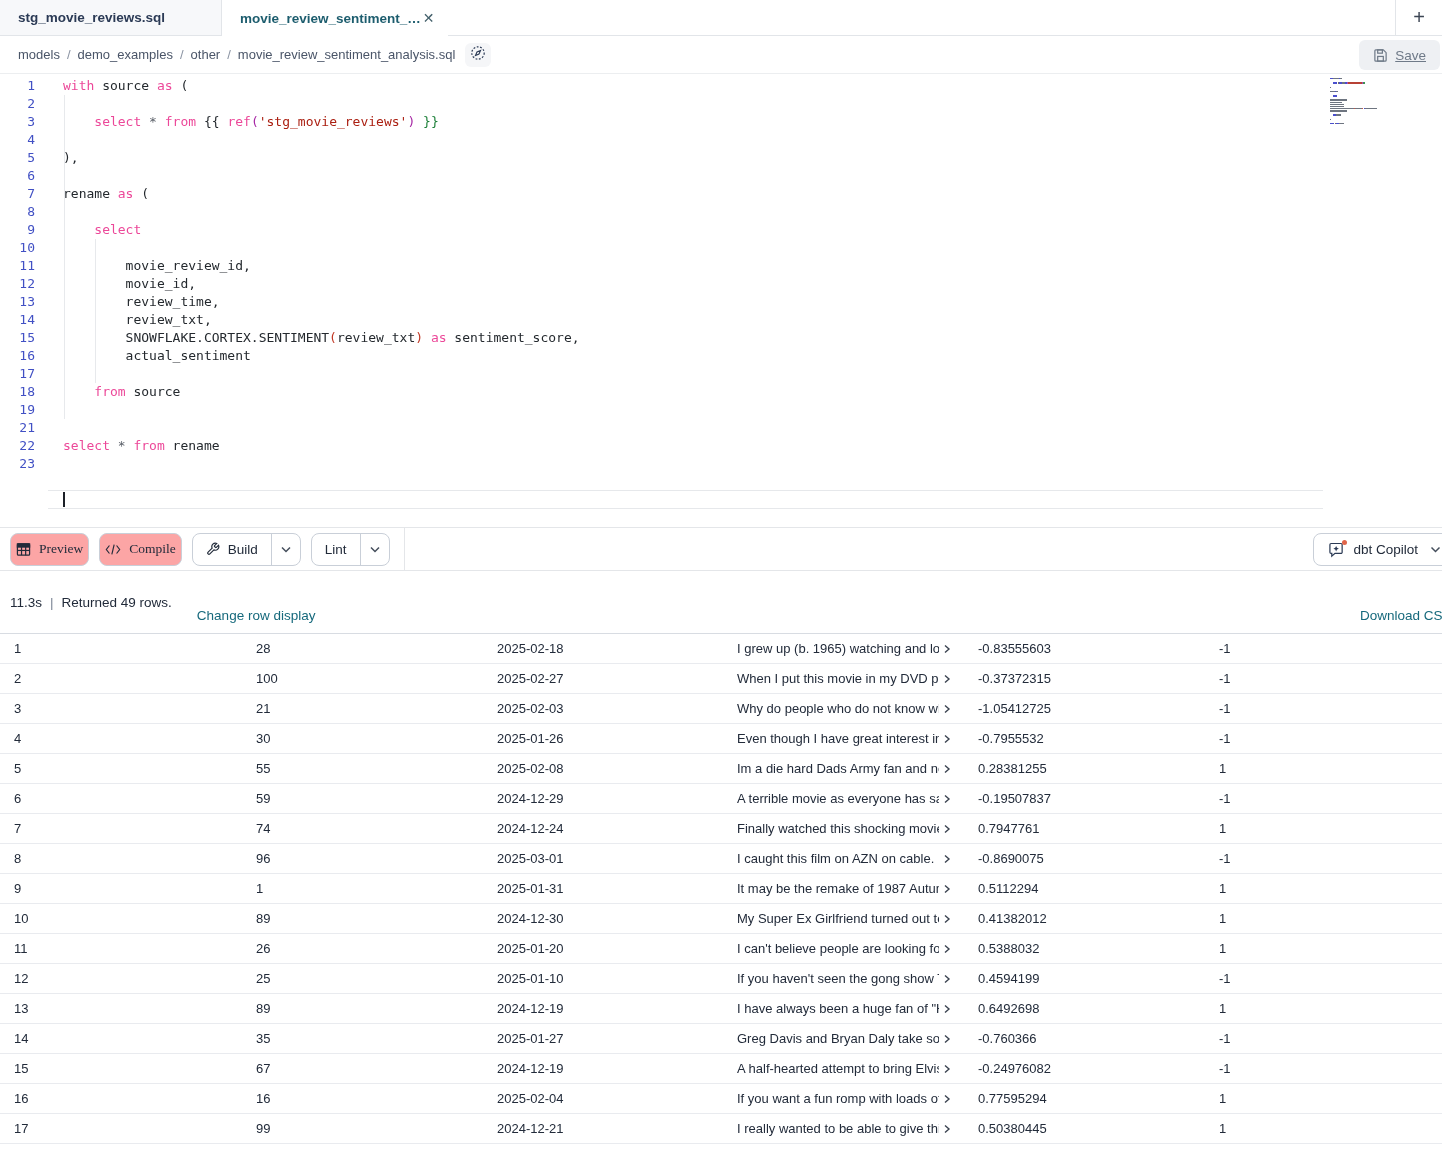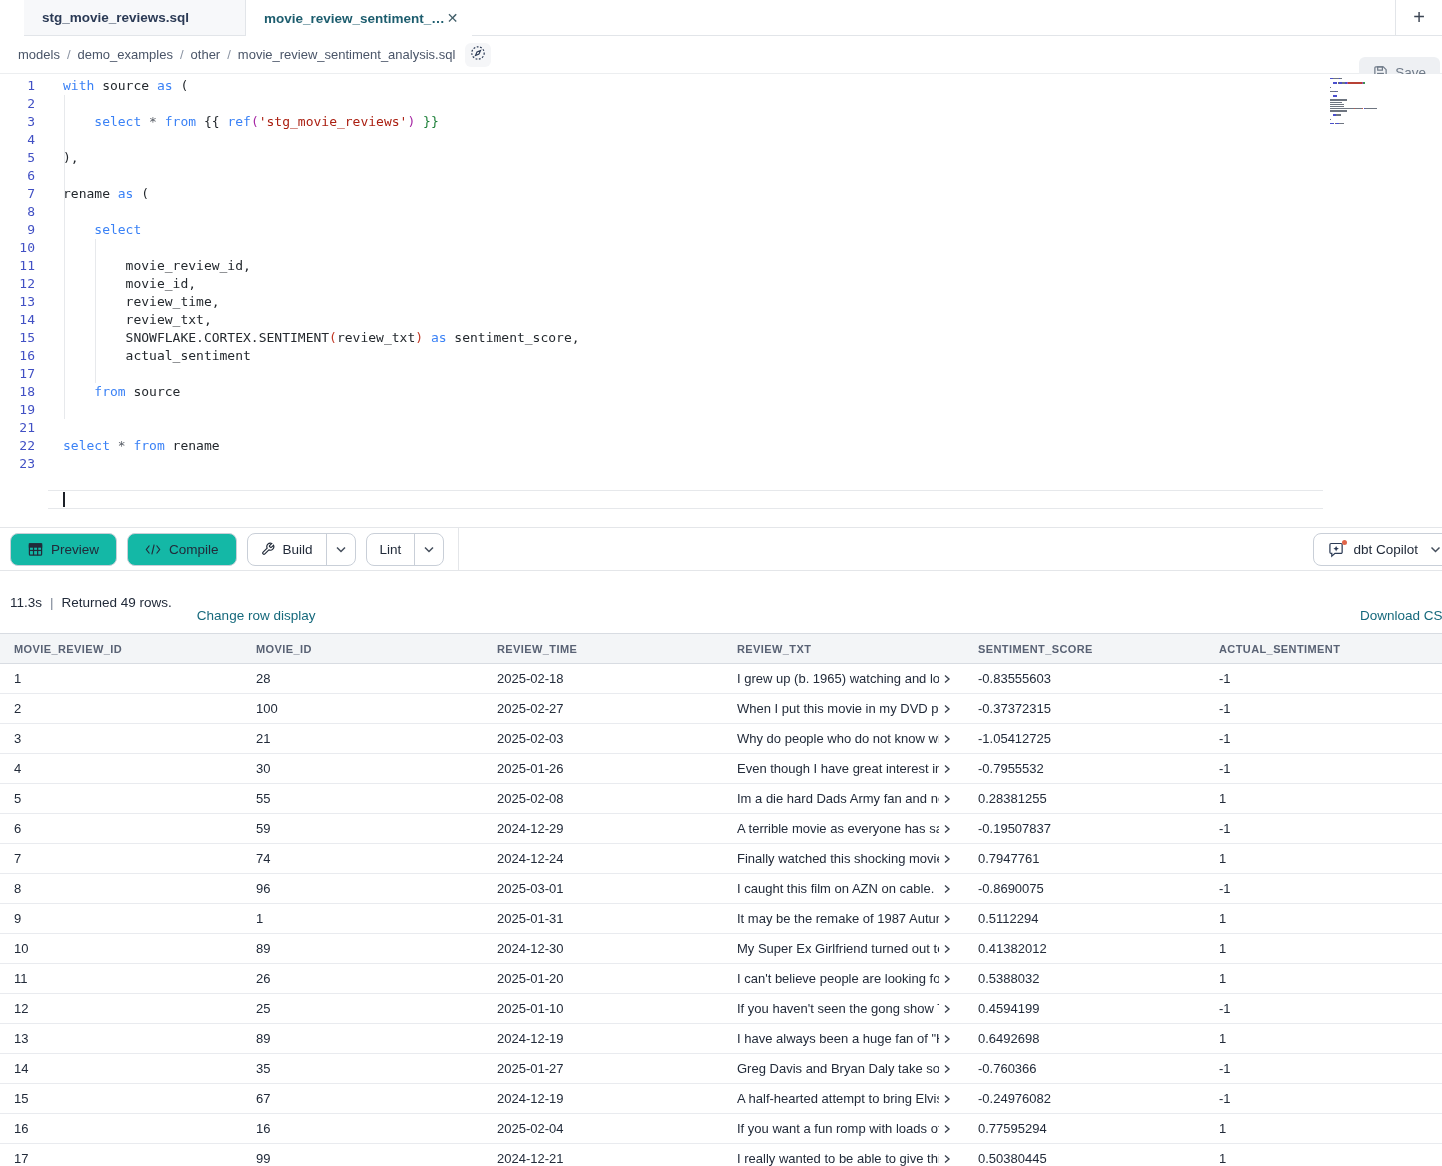--- a/index.html
+++ b/index.html
@@ -1,67 +1,67 @@
 <!DOCTYPE html>
 <html><head>
 <meta charset="utf-8">
 <style>
   * { margin:0; padding:0; box-sizing:border-box; }
   html,body { width:1442px; height:1166px; overflow:hidden; background:#fff;
     font-family:"Liberation Sans", sans-serif; color:#222b3a; }
 
   
   .tabstrip { height:36px; display:flex; align-items:stretch; background:#f7f8fa;
-    border-bottom:1px solid #e2e5e9;margin-left:24px; }
+    border-bottom:1px solid #e2e5e9; }
   .tab { display:flex; align-items:center; padding:0 18px; font-size:13.5px; font-weight:700;
     cursor:pointer; }
   .tab.inactive { width:222px; color:#2b3a55; border-right:1px solid #e2e5e9; background:#f7f8fa; }
   .tab.active { width:226px; background:#fff; color:#1d5d6e; margin-bottom:-1px;
     justify-content:space-between; }
   .tab .close { font-size:14px; color:#44606b; font-weight:400; padding:2px 2px; cursor:pointer; }
   .tabstrip-fill { flex:1; background:#fff; }
   .newtab { width:47px; display:flex; align-items:center; justify-content:center;
     border-left:1px solid #e2e5e9; background:#fff; font-size:20px; font-weight:400;
     color:#3c4553; cursor:pointer; }
 
   
   .crumbbar { height:38px; display:flex; align-items:center; padding:0 0 0 18px;
     border-bottom:1px solid #eceef0; position:relative; background:#fff; }
   .crumb { font-size:13px; color:#4a5568; }
   .crumb-sep { font-size:13px; color:#8a93a2; margin:0 7px; }
   .crumb-chip { margin-left:10px; width:26px; height:24px; border-radius:6px; background:#f5f6f8;
     display:flex; align-items:center; justify-content:center; cursor:pointer; }
-  .save-btn { position:absolute; right:2px; top:21px; height:30px; display:flex; align-items:center;
+  .save-btn { position:absolute; right:2px; top:4px; height:30px; display:flex; align-items:center;
     gap:7px; background:#eef0f3; border:none; border-radius:6px; padding:0 14px;
     font-size:13.5px; color:#6f7a88; font-family:inherit; cursor:default;text-decoration:underline; }
 
   
   .editor { position:relative; height:453px; background:#fff; overflow:hidden; }
   .ed-line { display:flex; height:18px; }
   .gut { width:40px; flex:0 0 40px; text-align:right; padding-right:5px;
     font-family:"DejaVu Sans Mono", monospace; font-size:13px; line-height:18px; color:#4150c4; }
   .src { padding-left:23px; font-family:"DejaVu Sans Mono", monospace; font-size:13px;
     line-height:18px; white-space:pre; color:#24292e; }
   .ed-pad { height:3px; }
-  .tk-kw { color:#3b82f6; } .tk-pl { color:#24292e; } .tk-str { color:#ab2012; }
+  .tk-kw { color:#ec4899; } .tk-pl { color:#24292e; } .tk-str { color:#ab2012; }
   .tk-op { color:#5a5f68; } .tk-brp { color:#a626a4; } .tk-brg { color:#1a7f37; }
   .tk-brr { color:#c03522; } .tk-ws { }
   .guide { position:absolute; width:1px; background:#e7e9ec; }
   .curline { position:absolute; left:48px; width:1275px; height:19px;
     border-top:1px solid #e6e8eb; border-bottom:1px solid #e6e8eb; }
   .cursor { position:absolute; width:1.5px; height:15px; background:#1b1f27; }
   .minimap { position:absolute; right:40px; top:4px; width:72px; height:54px; opacity:.85; }
   .mm-line { display:flex; height:1.4px; margin-bottom:0.75px; }
 
   
   .actionbar { height:44px; border-top:1px solid #e4e6e9; border-bottom:1px solid #e4e6e9;
     display:flex; align-items:center; position:relative; background:#fff; }
-  .btn { height:33px; display:flex; align-items:center; gap:8px; background:#14b8a6;
-    border:1px solid #c9cfd8; border-radius:8px; padding:0 17px; font-size:13.5px;
-    color:#222b3a; font-family:Liberation Sans, sans-serif; cursor:pointer; }
+  .btn { height:33px; display:flex; align-items:center; gap:8px; background:#fca5a5;
+    border:1px solid #c9cfd8; border-radius:8px; padding:0 5px; font-size:13.5px;
+    color:#222b3a; font-family:Liberation Serif, serif; cursor:pointer; }
   .splitbtn { height:33px; display:flex; align-items:stretch; border:1px solid #c9cfd8;
     border-radius:8px; overflow:hidden; background:#fff; }
   .splitbtn .main { display:flex; align-items:center; gap:8px; padding:0 13px; font-size:13.5px;
     color:#222b3a; cursor:pointer; }
   .splitbtn .caret { display:flex; align-items:center; padding:0 9px;
     border-left:1px solid #c9cfd8; cursor:pointer; }
   .bar-left { display:flex; align-items:center; gap:10px; padding-left:10px; }
   .vdiv { width:1px; align-self:stretch; background:#e4e6e9; margin-left:14px; }
   .rtabs { display:flex; align-items:center; gap:32px; padding-left:33px; height:100%; }
   .rtab { height:100%; display:flex; align-items:center; font-size:14px; color:#222b3a;
@@ -391,28 +391,20 @@
 
 <div class="meta">
   <span>11.3s</span>
   <span class="sep">|</span>
   <span>Returned 49 rows.</span>
   <span class="link change">Change row display</span>
   <span class="link download">Download CSV</span>
 </div>
 
 <div class="grid">
-  <div class="g-row g-head">
-    <div class="cell">MOVIE_REVIEW_ID</div>
-    <div class="cell">MOVIE_ID</div>
-    <div class="cell">REVIEW_TIME</div>
-    <div class="cell">REVIEW_TXT</div>
-    <div class="cell">SENTIMENT_SCORE</div>
-    <div class="cell">ACTUAL_SENTIMENT</div>
-  </div>
   <div id="g-body">
       <div class="g-row">
         <div class="cell">1</div>
         <div class="cell">28</div>
         <div class="cell">2025-02-18</div>
         <div class="cell txtcell">
           <span class="txt">I grew up (b. 1965) watching and lovin…</span>
           <span class="expander">
             <svg width="10" height="10" viewBox="0 0 8 10" fill="none" stroke="#3b4350" stroke-width="1.4">
               <polyline points="2,1.5 6,5 2,8.5"></polyline>

